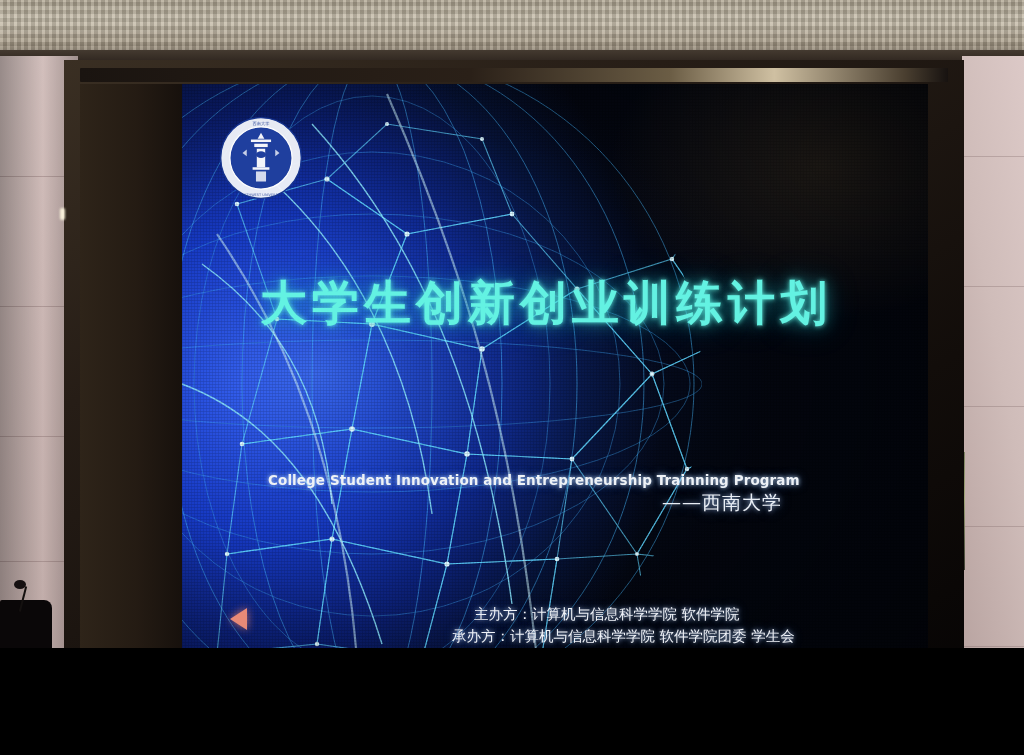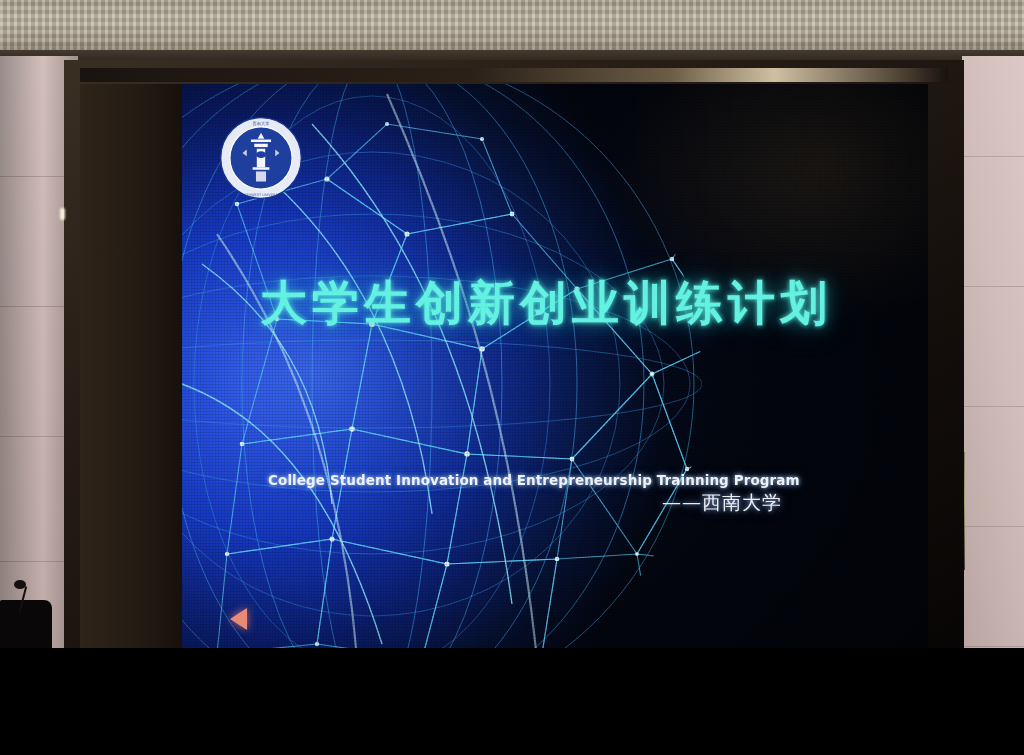--- a/index.html
+++ b/index.html
@@ -284,20 +284,22 @@
         <text x="50" y="11" text-anchor="middle" opacity=".85">西南大学</text>
         <text x="50" y="95" text-anchor="middle" font-size="4.2" opacity=".8">SOUTHWEST UNIVERSITY</text>
       </g>
     </svg>
 
     <div class="title">大学生创新创业训练计划</div>
     <div class="subtitle">College Student Innovation and Entrepreneurship Trainning Program</div>
     <div class="sessionline">——西南大学</div>
 
     <div class="org">
+      <div class="l1">主办方：计算机与信息科学学院 软件学院</div>
+      <div class="l2">承办方：计算机与信息科学学院 软件学院团委 学生会</div>
     </div>
 
     <div class="pointer"></div>
     <div class="led-grid"></div>
   </div>
 
   <div class="mint"></div>
   <div class="cream"></div>
   <div class="carpet"></div>
 

